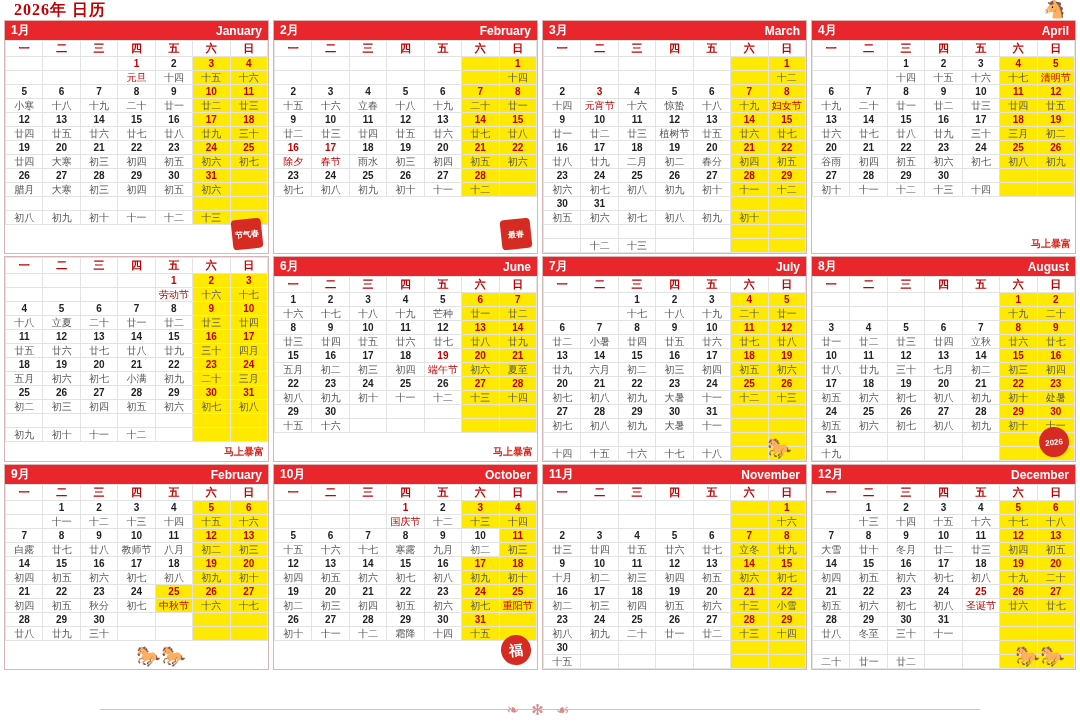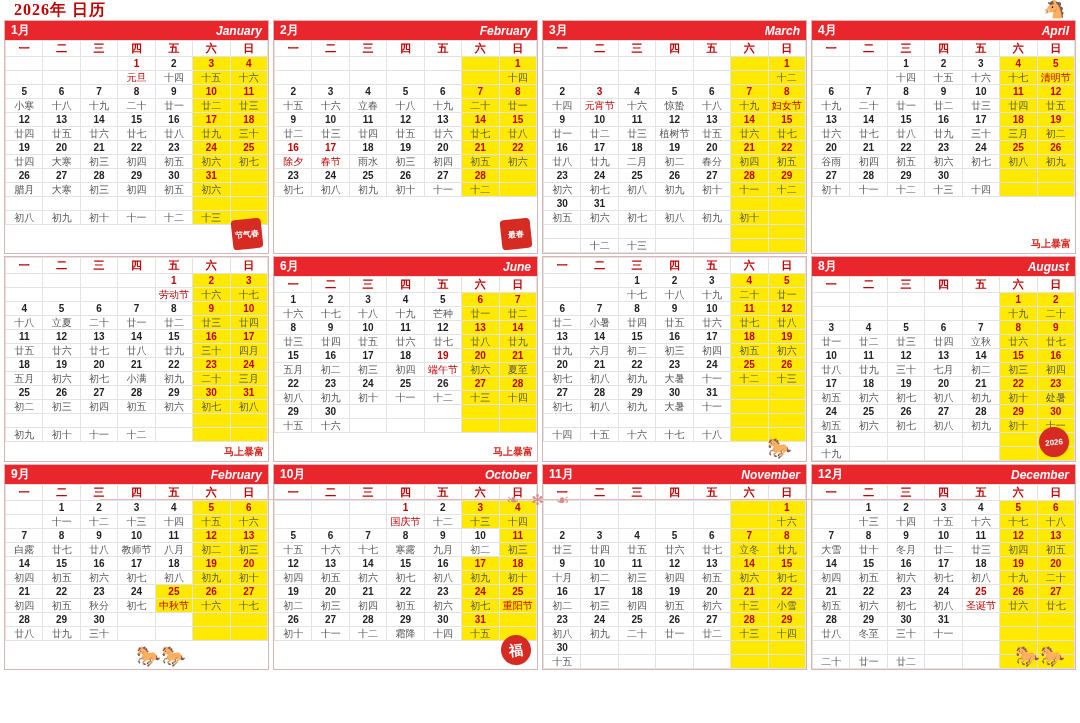--- a/index.html
+++ b/index.html
@@ -4,21 +4,21 @@
 <style>
   html,body{margin:0;padding:0;}
   body{
     width:1080px;height:723px;
     background:#ffffff;
     font-family:"Liberation Sans", sans-serif;
     font-size:11px;
     color:#222;
     overflow:hidden;
   }
-  .page{position:relative;width:1080px;height:513px;box-sizing:border-box;padding:0 4px;}
+  .page{position:relative;width:1080px;height:723px;box-sizing:border-box;padding:0 4px;}
 
   
   .topbar{height:20px;position:relative;}
   .title{
     position:absolute;left:8px;top:0;
     font-family:"Liberation Serif",serif;
     font-weight:bold;font-size:16px;color:#c00000;
     letter-spacing:1px;
     border-bottom:2px solid #c00000;
     padding:0 2px 1px 2px;
@@ -40,21 +40,21 @@
   }
   .mhead{
     background:#e8262b;
     color:#fff;
     height:19px;
     display:flex;align-items:center;justify-content:space-between;
     padding:0 6px;
     font-weight:bold;
   }
   .mhead .cn{font-size:12px;}
-  .mhead .en{font-size:12px;font-style:italic;}
+  .mhead .en{font-size:12px;}
 
   table.cal{
     width:100%;
     border-collapse:collapse;
     table-layout:fixed;
   }
   table.cal td,table.cal th{
     border:1px solid #e3e3e3;
     text-align:center;
     padding:0;
@@ -848,20 +848,24 @@
               <td class="lun"></td>
               <td class="lun"></td>
               <td class="lun we"></td>
               <td class="lun we"></td>
             </tr>
           </tbody>
         </table>
         <div class="horse-art">马上暴富</div>
       </div>
       <div class="month">
+        <div class="mhead">
+          <span class="cn">7月</span>
+          <span class="en">July</span>
+        </div>
         <table class="cal">
           <thead>
             <tr>
               <th>一</th>
               <th>二</th>
               <th>三</th>
               <th>四</th>
               <th>五</th>
               <th>六</th>
               <th>日</th>

